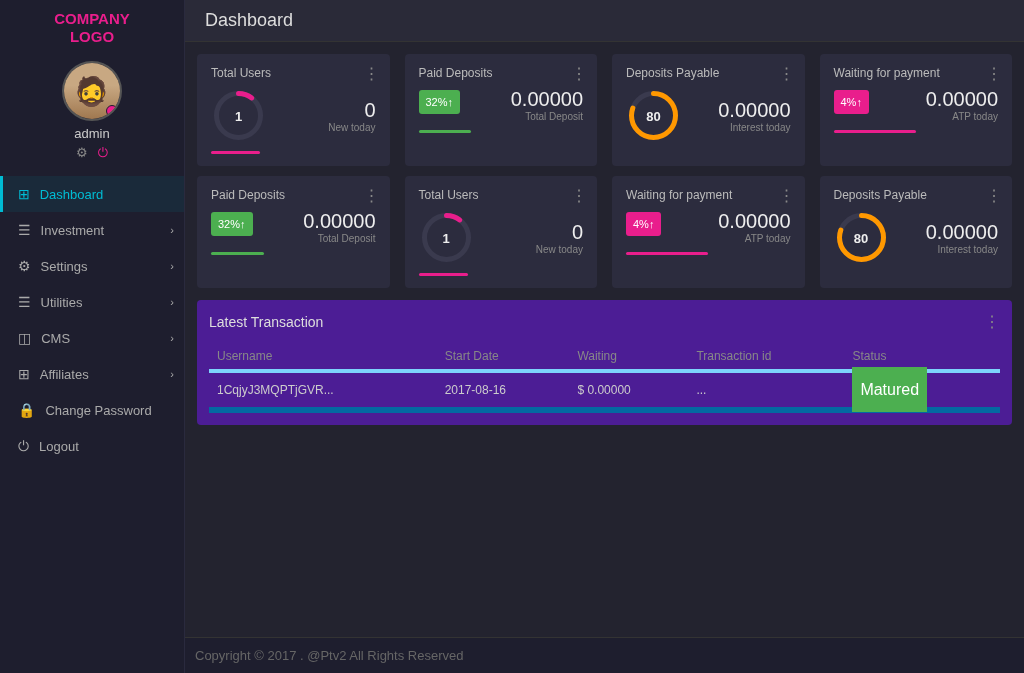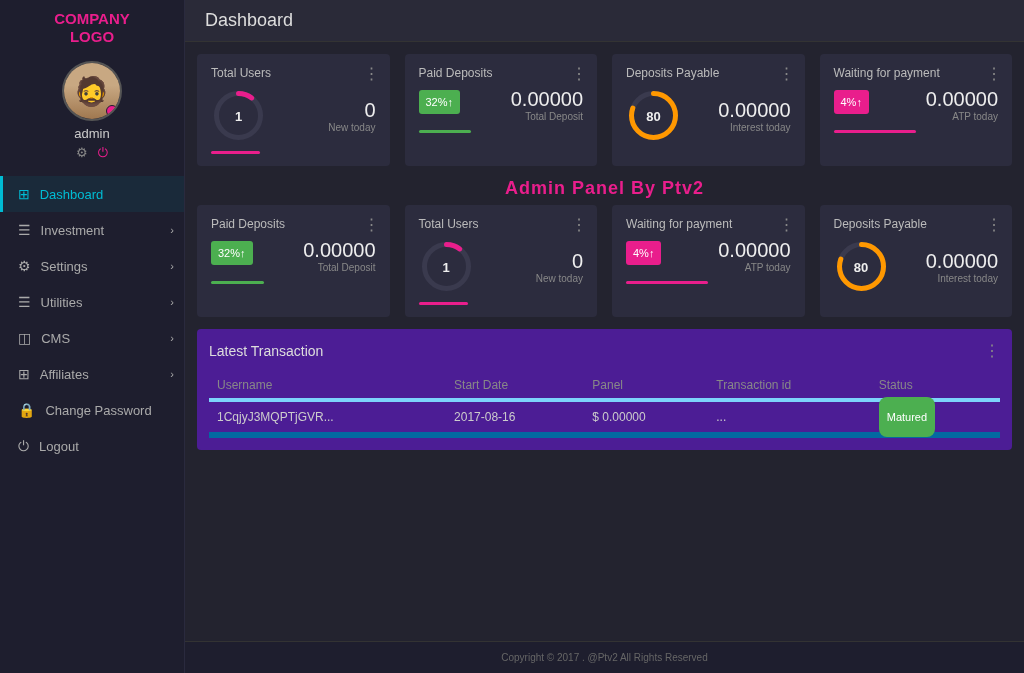--- a/index.html
+++ b/index.html
@@ -253,29 +253,28 @@
     }
     .transaction-table td {
       padding: 8px 8px;
       color: #ccc;
       border-bottom: 6px solid #0369a1;
     }
     .status-badge {
       background: #4caf50;
       color: #fff;
       padding: 14px 8px;
-      border-radius: 8px;
-      font-size: 11px;
+      border-radius: 0;
+      font-size: 16px;
     }
 
     .footer-bar {
-      text-align: center;
       padding: 10px;
       color: #666;
-      font-size: 10px;
+      font-size: 13px;
       margin-top: auto;
       border-top: 1px solid #333;
       background: #1e1e2e;
     }
   </style>
 </head>
 <body>
 
 <div class="sidebar">
   <div class="logo-area">
@@ -402,21 +401,20 @@
         </div>
         <div class="card-value-area">
           <div class="card-big-value">0.00000</div>
           <div class="card-sub">ATP today</div>
         </div>
       </div>
       <div class="card-progress pink" style="width:50%;"></div>
     </div>
   </div>
 
-  <div class="watermark">Admin Panel By Ptv2</div>
 
   <div class="cards-grid" style="padding-top:4px;">
 
     <div class="card">
       <div class="card-title">Paid Deposits</div>
       <span class="card-menu">⋮</span>
       <div class="card-body">
         <div>
           <span class="badge green">32%↑</span>
         </div>
@@ -484,21 +482,21 @@
   <div class="transaction-section">
     <div class="section-header">
       <span class="section-title">Latest Transaction</span>
       <span class="section-menu">⋮</span>
     </div>
     <table class="transaction-table">
       <thead>
         <tr>
           <th>Username</th>
           <th>Start Date</th>
-          <th>Panel</th>
+          <th>Waiting</th>
           <th>Transaction id</th>
           <th>Status</th>
         </tr>
       </thead>
       <tbody>
         <tr class="table-row">
           <td>1CqjyJ3MQPTjGVR...</td>
           <td>2017-08-16</td>
           <td>$ 0.00000</td>
           <td>...</td>

